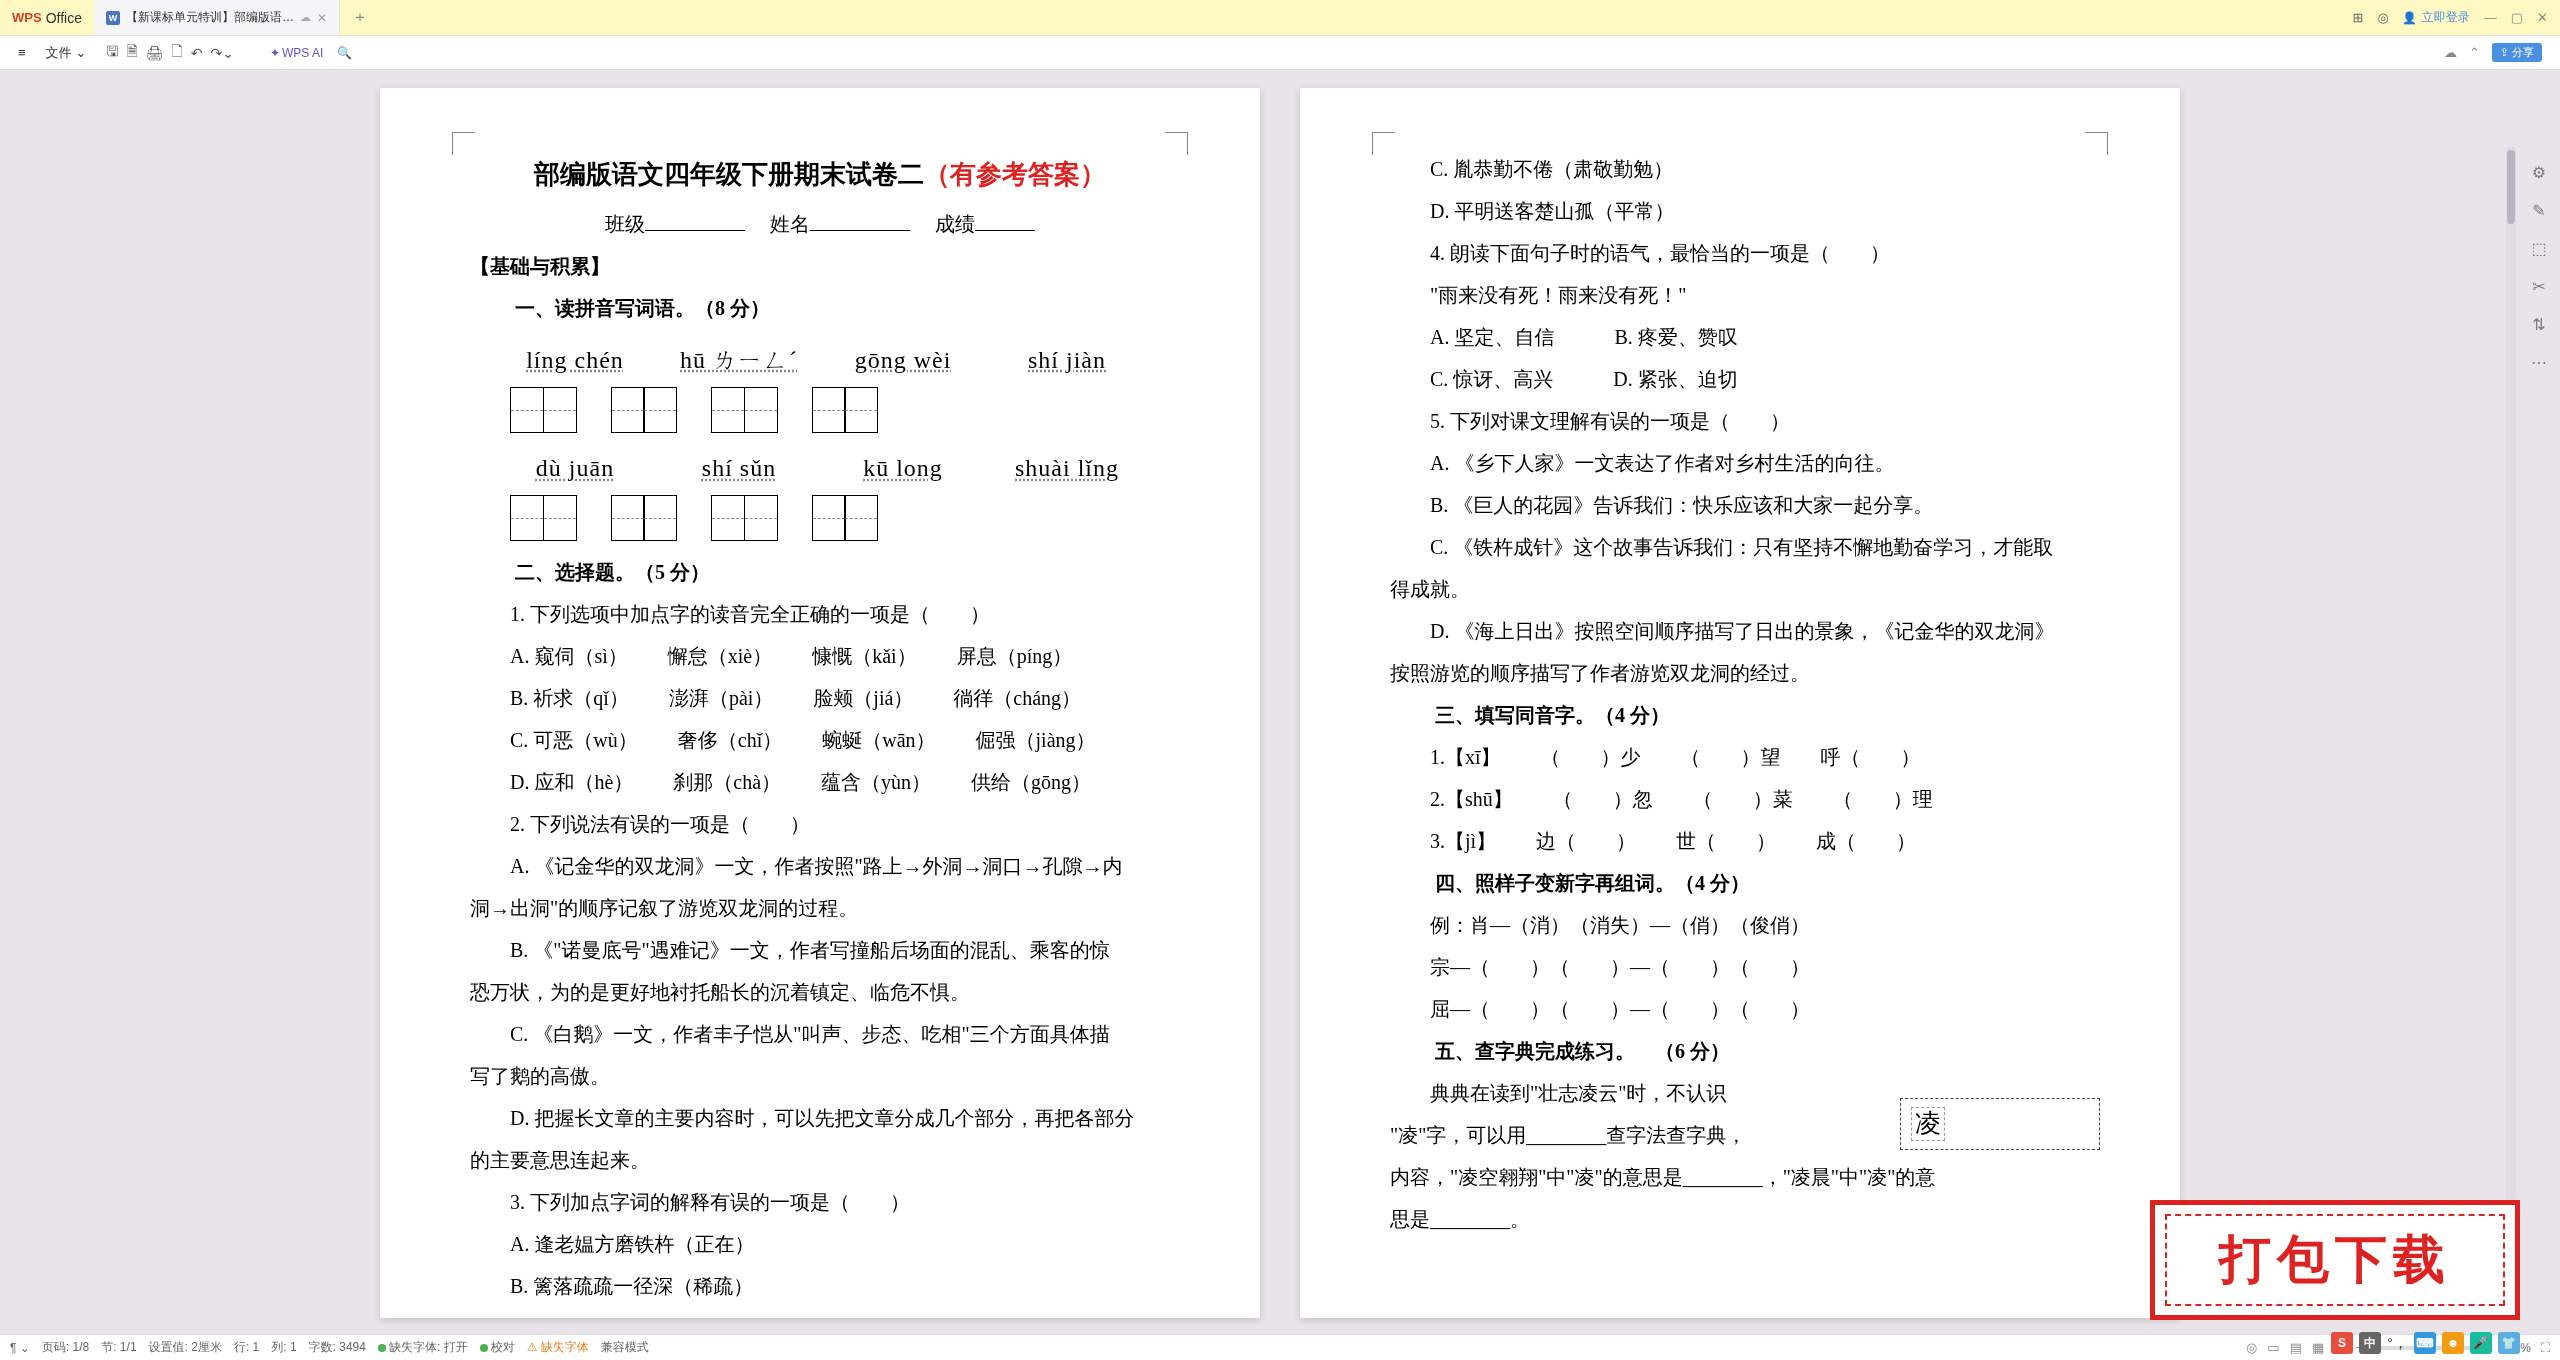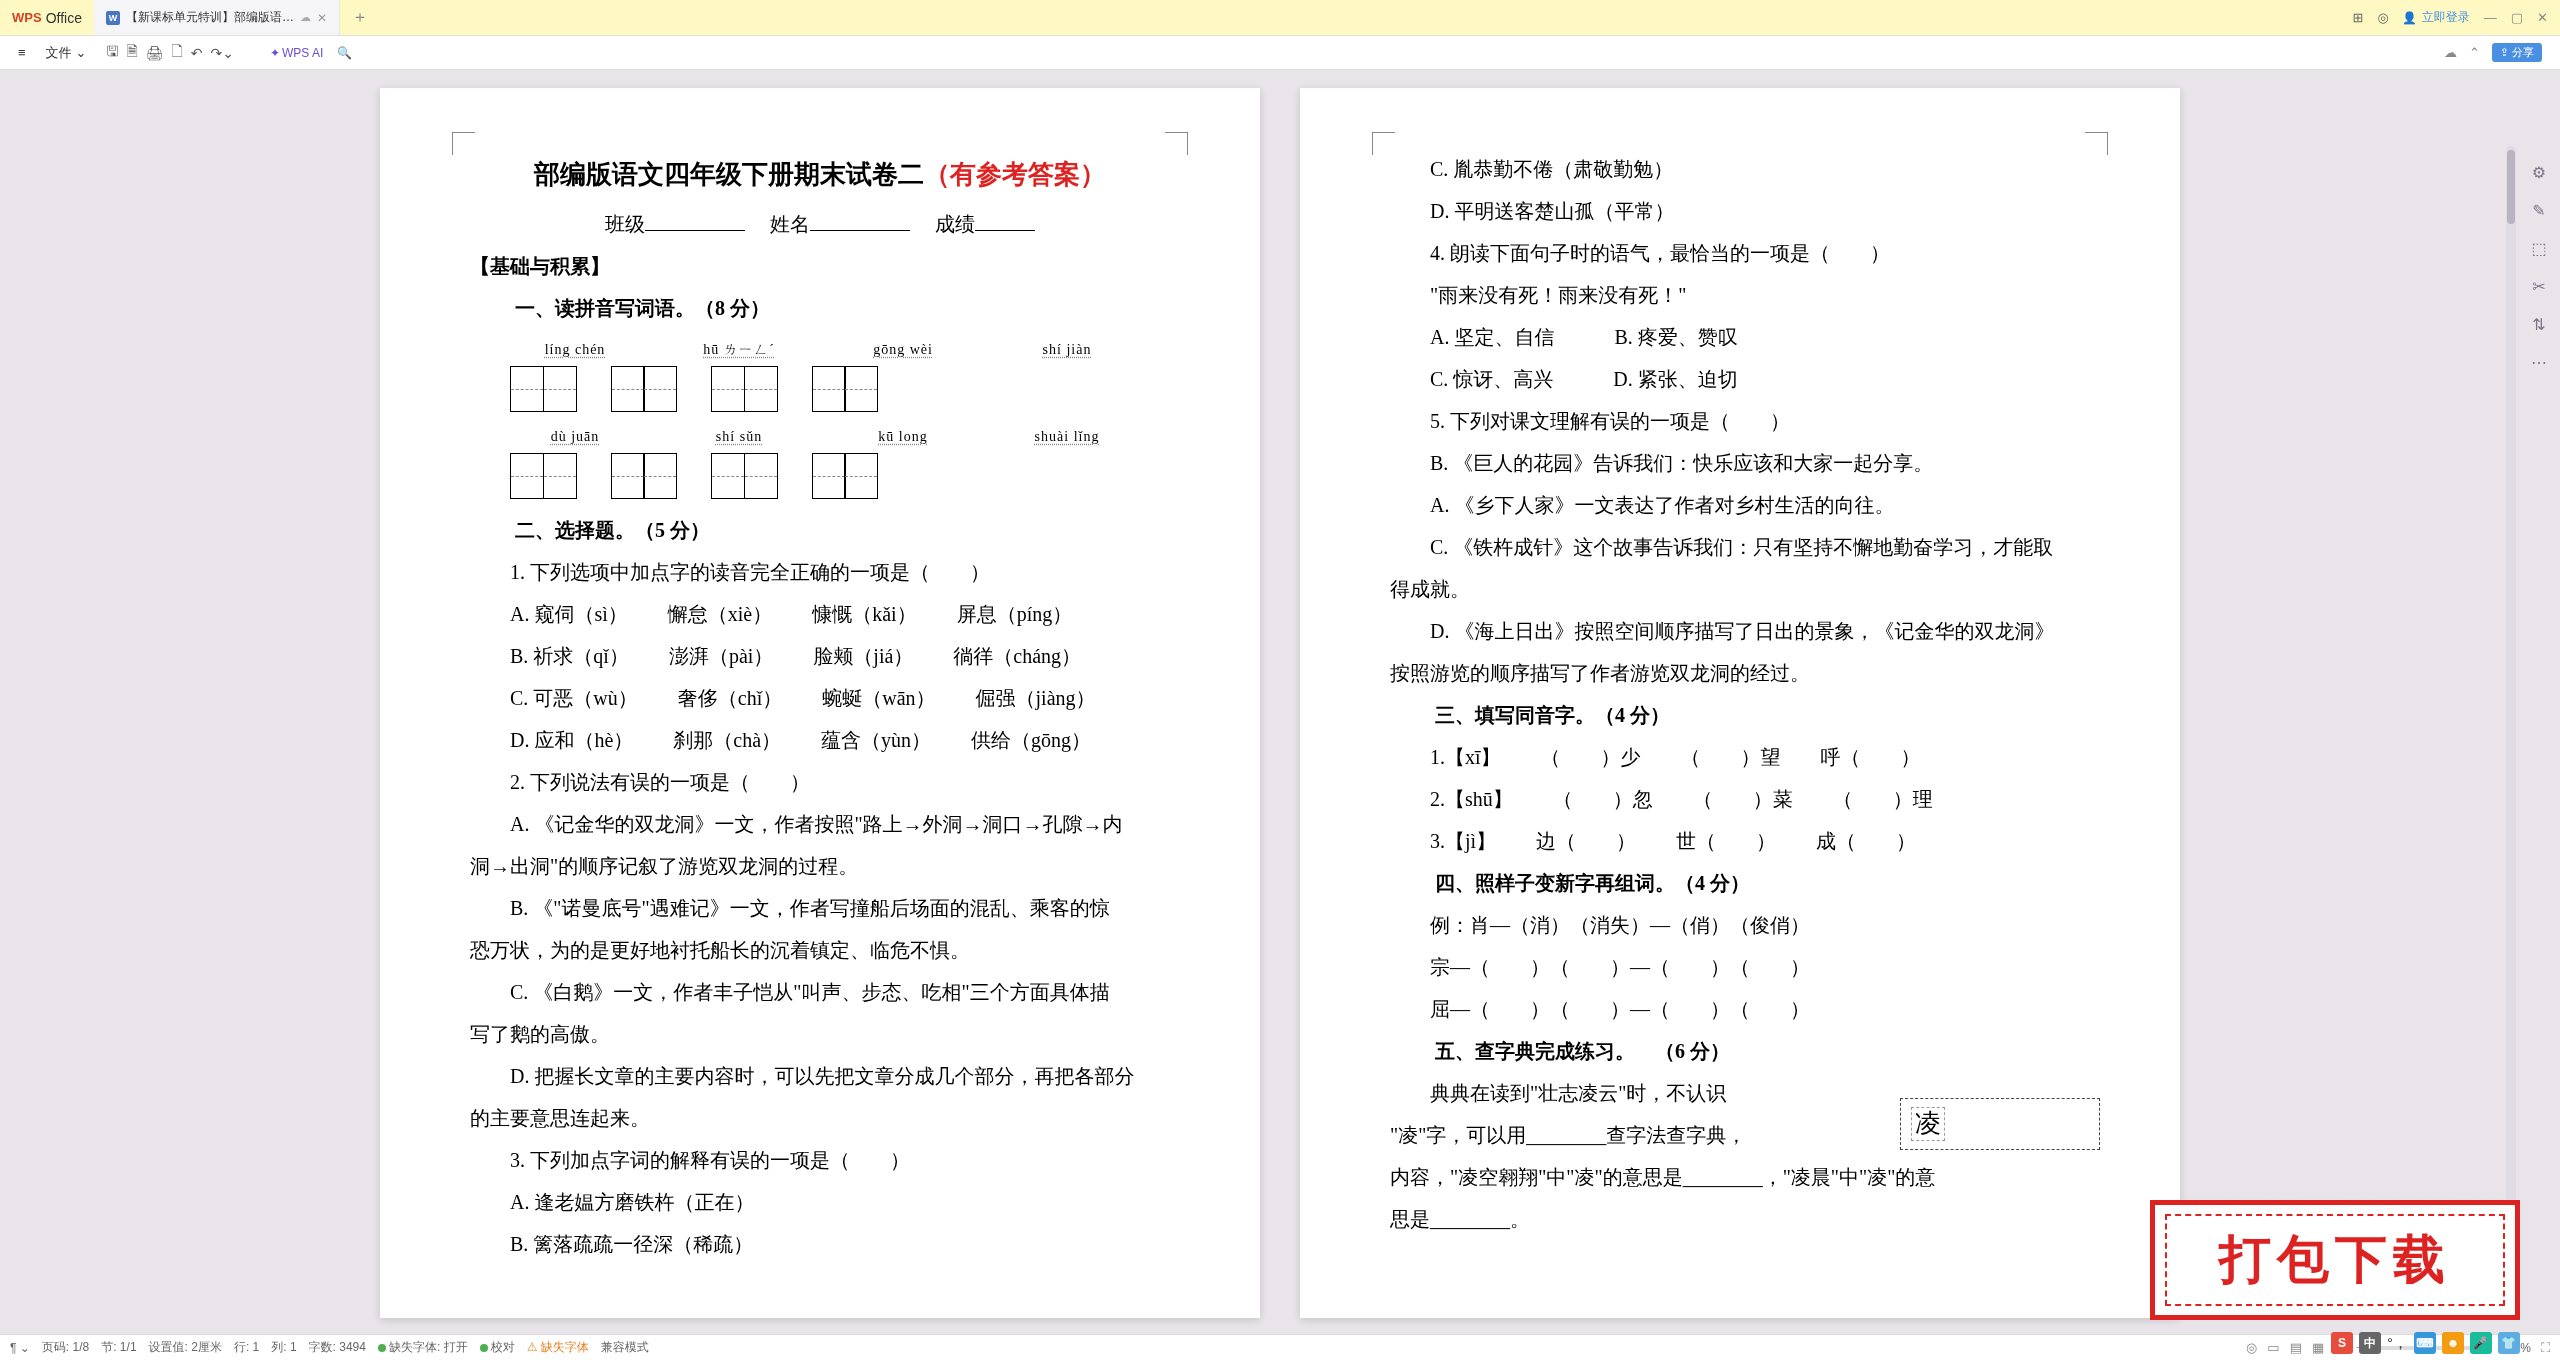--- a/index.html
+++ b/index.html
@@ -43,21 +43,21 @@
 .page .corners::after { top: 44px; right: 72px; border-left: none; border-bottom: none; }
 
 .page .title { text-align: center; font-size: 26px; font-weight: bold; }
 .page .title .red { color: #d22; }
 .page .subtitle { text-align: center; font-size: 20px; }
 .page .subtitle .blank { display: inline-block; border-bottom: 1px solid #000; width: 100px; height: 18px; }
 .page .section { font-weight: bold; }
 .page .head { font-weight: bold; margin-left: 45px; }
 .page p { text-indent: 0; }
 .page .indent { text-indent: 2em; }
-.page .pinyin { display: flex; gap: 34px; margin: 6px 0 2px 40px; font-size: 14px; }
+.page .pinyin { display: flex; gap: 34px; margin: 6px 0 2px 40px; font-size: 24px; }
 .page .pinyin span { letter-spacing: 1px; text-decoration: underline dotted #888; text-underline-offset: 3px; width: 130px; text-align: center; }
 .page .boxes { display: flex; gap: 34px; margin-left: 40px; margin-bottom: 10px; }
 .page .boxgroup { display: flex; }
 .page .box { width: 34px; height: 46px; border: 1.5px solid #000; margin-left: -1.5px; position: relative; }
 .page .box::before { content: ''; position: absolute; top: 50%; left: 0; right: 0; border-top: 1px dashed #888; }
 .page .box:first-child { margin-left: 0; }
 
 .dictbox { position: absolute; right: 80px; top: 1010px; width: 200px; border: 1px dashed #444; padding: 8px 10px; font-size: 14px; line-height: 1.6; background: #fff; }
 .dictbox .hz { font-size: 26px; float: left; border: 1px dashed #999; width: 34px; height: 34px; display: flex; align-items: center; justify-content: center; margin-right: 6px; }
 
@@ -232,22 +232,22 @@
 
       <div class="page">
         <div class="corners"></div>
         <p class="indent">C. 胤恭勤不倦（肃敬勤勉）</p>
         <p class="indent">D. 平明送客楚山孤（平常）</p>
         <p class="indent">4. 朗读下面句子时的语气，最恰当的一项是（　　）</p>
         <p class="indent">"雨来没有死！雨来没有死！"</p>
         <p class="indent">A. 坚定、自信　　　B. 疼爱、赞叹</p>
         <p class="indent">C. 惊讶、高兴　　　D. 紧张、迫切</p>
         <p class="indent">5. 下列对课文理解有误的一项是（　　）</p>
+        <p class="indent">A. 《乡下人家》一文表达了作者对乡村生活的向往。</p>
         <p class="indent">B. 《巨人的花园》告诉我们：快乐应该和大家一起分享。</p>
-        <p class="indent">A. 《乡下人家》一文表达了作者对乡村生活的向往。</p>
         <p class="indent">C. 《铁杵成针》这个故事告诉我们：只有坚持不懈地勤奋学习，才能取</p>
         <p>得成就。</p>
         <p class="indent">D. 《海上日出》按照空间顺序描写了日出的景象，《记金华的双龙洞》</p>
         <p>按照游览的顺序描写了作者游览双龙洞的经过。</p>
         <p class="head">三、填写同音字。（4 分）</p>
         <p class="indent">1.【xī】　　（　　）少　　（　　）望　　呼（　　）</p>
         <p class="indent">2.【shū】　　（　　）忽　　（　　）菜　　（　　）理</p>
         <p class="indent">3.【jì】　　边（　　）　　世（　　）　　成（　　）</p>
         <p class="head">四、照样子变新字再组词。（4 分）</p>
         <p class="indent">例：肖—（消）（消失）—（俏）（俊俏）</p>

